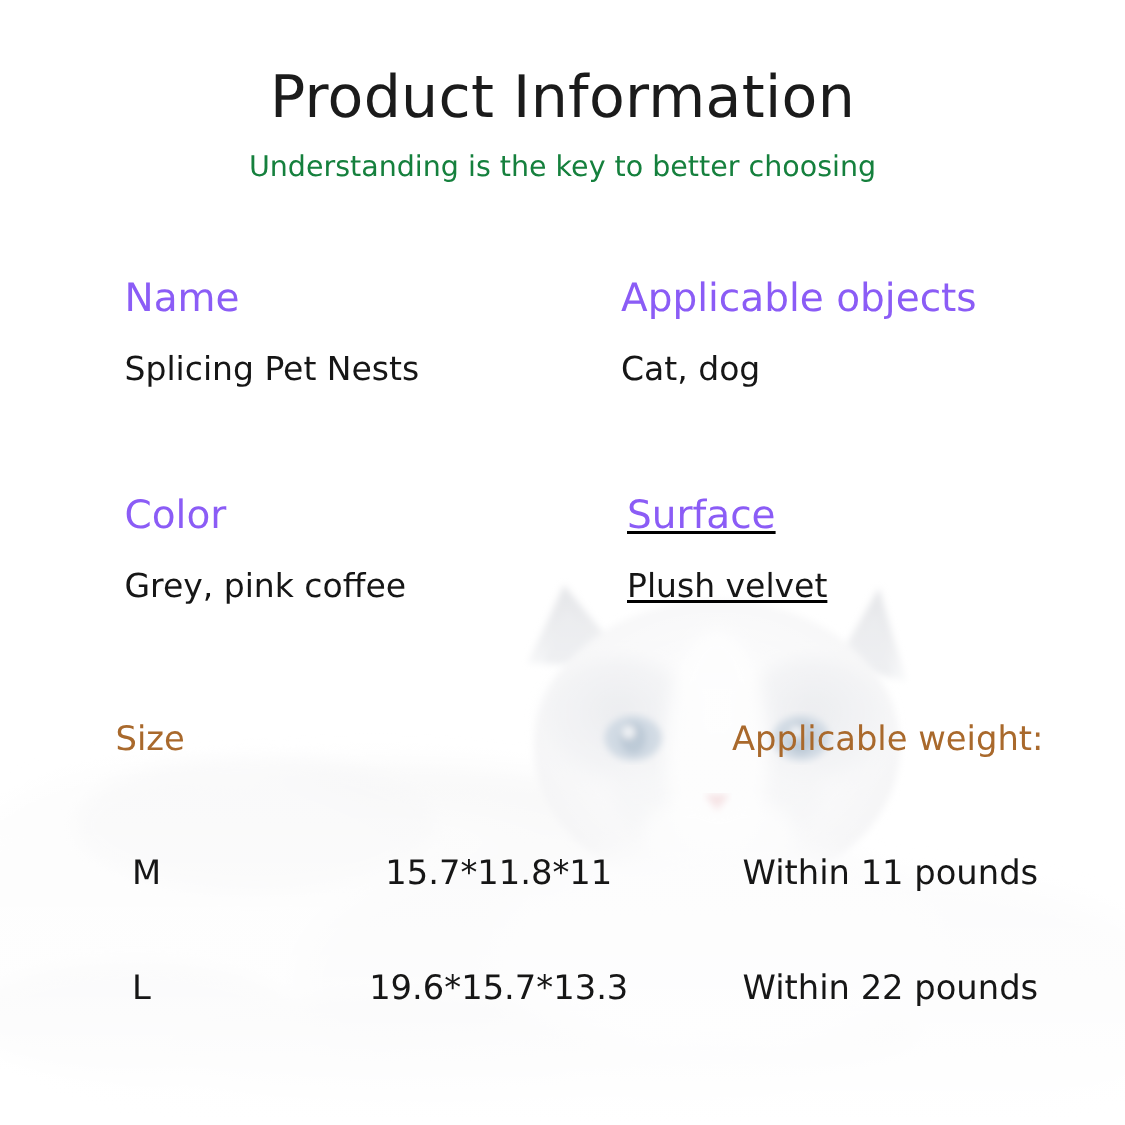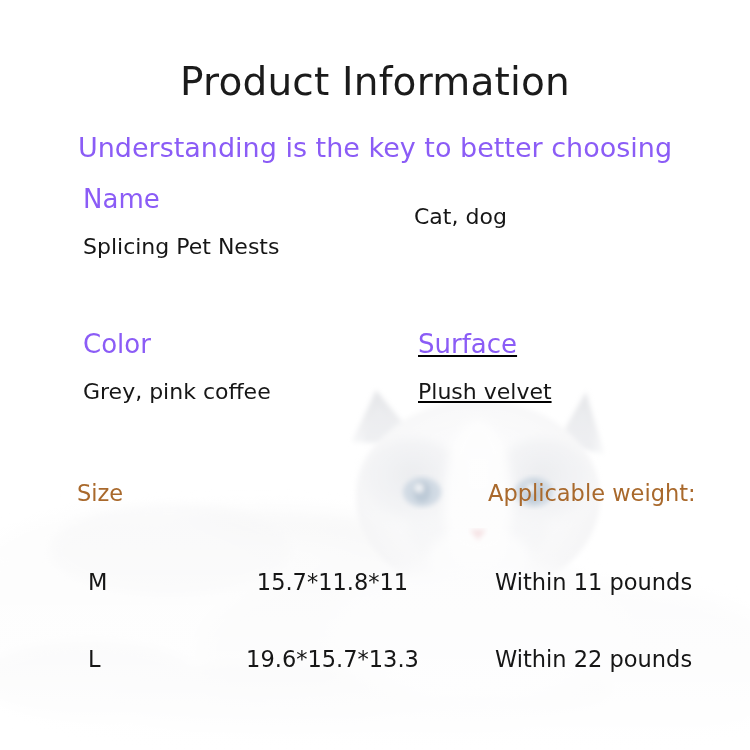--- a/index.html
+++ b/index.html
@@ -36,34 +36,34 @@
         rgba(255,255,255,1) 100%);
     pointer-events:none;
   }
 
   
   #header{
     position:absolute; left:0; top:0; width:750px;
     text-align:center;
   }
   #page-title{
-    margin:16px;
+    margin:0;
     padding-top:44px;
     font-size:39px;
     font-weight:400;
     letter-spacing:0.2px;
     color:#1b1b1b;
     line-height:1.12;
   }
   #page-subtitle{
     margin:0;
     padding-top:12px;
-    font-size:27px;
-    font-weight:400;
-    color:#8b5cf6;
+    font-size:19px;
+    font-weight:400;
+    color:#15803d;
     line-height:1.2;
   }
 
   
   .spec-grid{
     position:absolute;
     left:0; top:0; width:750px;
   }
   .spec-cell{ position:absolute; }
   .spec-label{
@@ -230,20 +230,21 @@
   </div>
 
   <div class="spec-grid">
 
     <div class="spec-cell" id="cell-name">
       <div class="spec-label">Name</div>
       <div class="spec-value">Splicing Pet Nests</div>
     </div>
 
     <div class="spec-cell" id="cell-objects">
+      <div class="spec-label">Applicable objects</div>
       <div class="spec-value">Cat, dog</div>
     </div>
 
     <div class="spec-cell" id="cell-color">
       <div class="spec-label">Color</div>
       <div class="spec-value">Grey, pink coffee</div>
     </div>
 
     <div class="spec-cell" id="cell-surface">
       <div class="spec-label">Surface</div>

